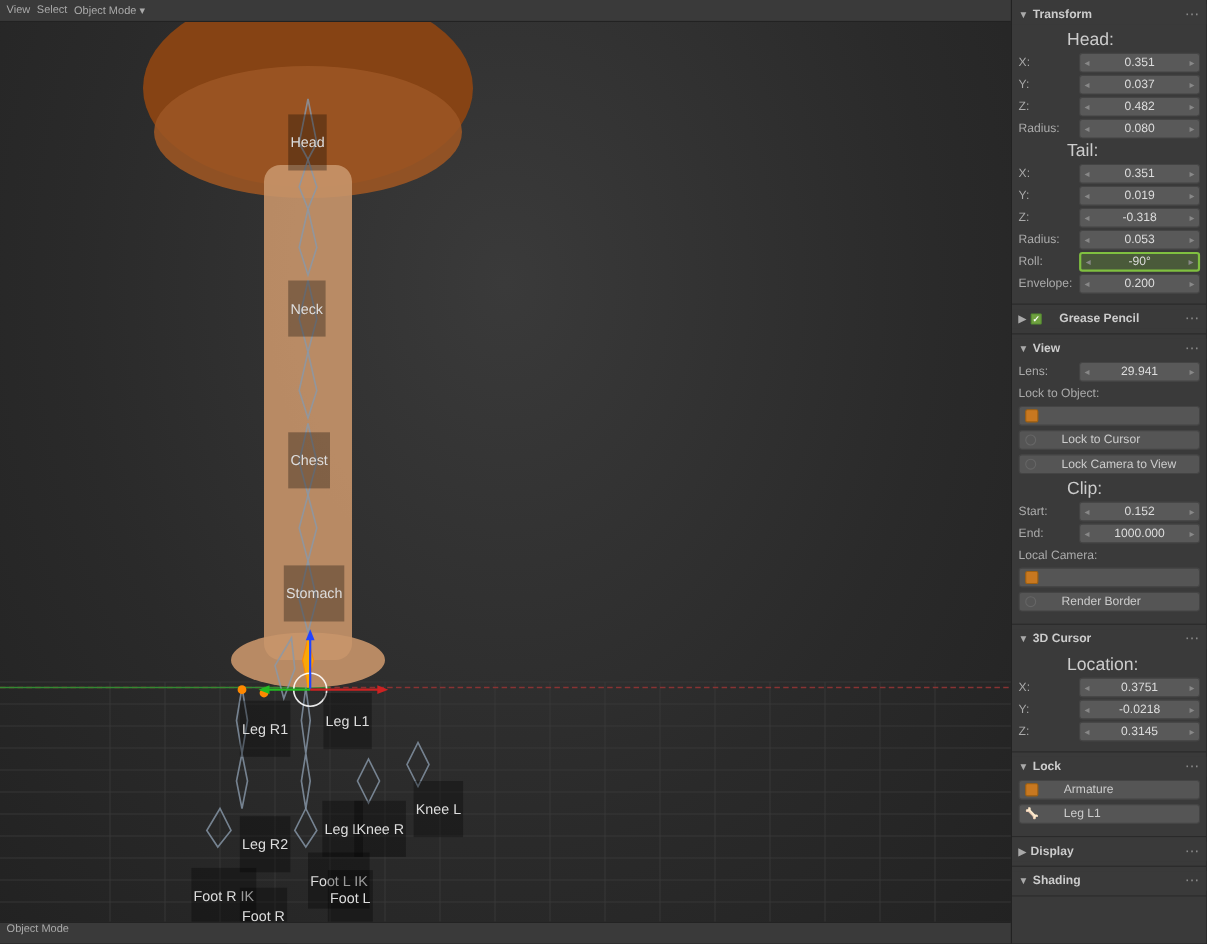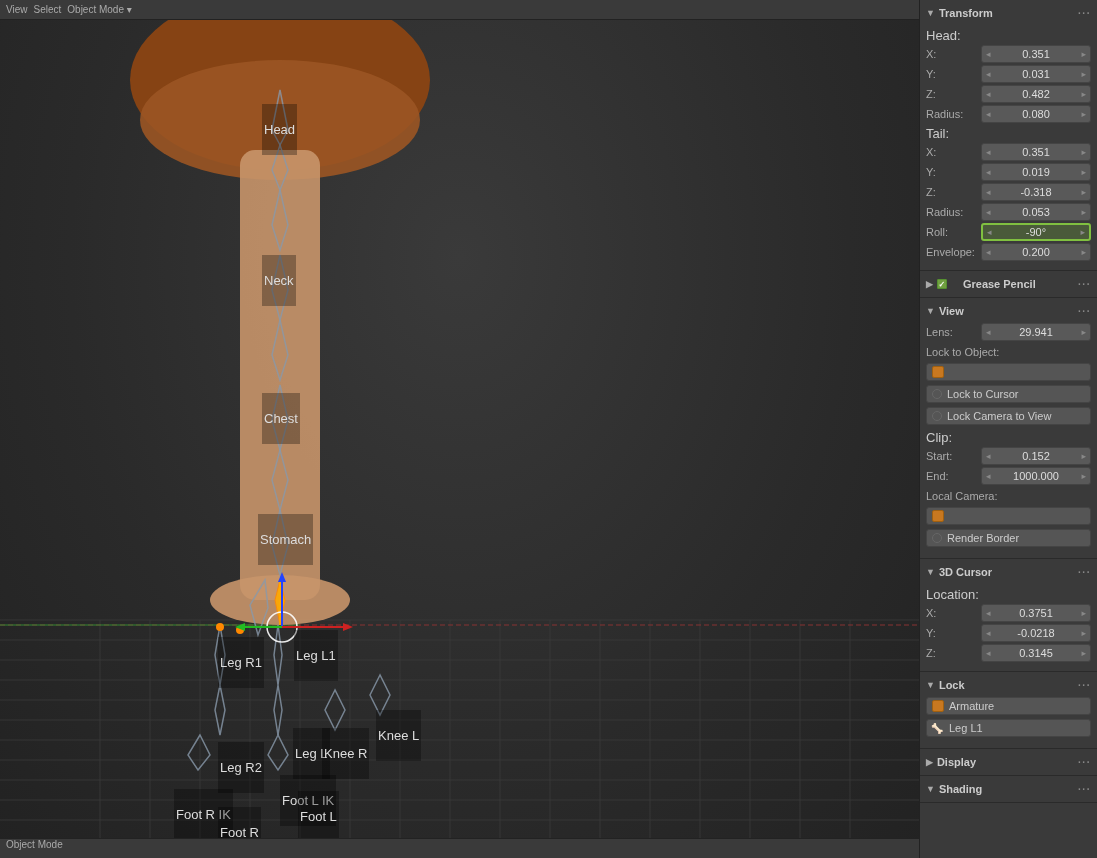--- a/index.html
+++ b/index.html
@@ -73,23 +73,24 @@
     }
 
     .field-label {
       color: #aaa;
       min-width: 55px;
       font-size: 11px;
     }
 
     .field-group-label {
       color: #ccc;
-      font-size: 13px;
+      font-size: 16px;
       margin-bottom: 2px;
       margin-top: 3px;
+      margin-left: 44px;
     }
 
     .num-field {
       flex: 1;
       background: #595959;
       border: 1px solid #444;
       border-radius: 3px;
       height: 18px;
       display: flex;
       align-items: center;
@@ -138,21 +139,21 @@
       background: #555;
       border: 1px solid #444;
       border-radius: 3px;
       height: 18px;
       display: flex;
       align-items: center;
       padding: 0 5px;
       cursor: pointer;
       font-size: 11px;
       color: #ccc;
-      gap: 5px;
+      gap: 23px;
       margin-bottom: 2px;
     }
 
     .wide-btn .icon-cube {
       width: 12px;
       height: 12px;
       background: #c87820;
       border: 1px solid #a06010;
       border-radius: 2px;
       display: inline-block;
@@ -366,21 +367,21 @@
         <div class="num-field">
           <span class="arrow-l">◂</span>
           <span>0.351</span>
           <span class="arrow-r">▸</span>
         </div>
       </div>
       <div class="field-row">
         <span class="field-label">Y:</span>
         <div class="num-field">
           <span class="arrow-l">◂</span>
-          <span>0.031</span>
+          <span>0.037</span>
           <span class="arrow-r">▸</span>
         </div>
       </div>
       <div class="field-row">
         <span class="field-label">Z:</span>
         <div class="num-field">
           <span class="arrow-l">◂</span>
           <span>0.482</span>
           <span class="arrow-r">▸</span>
         </div>

